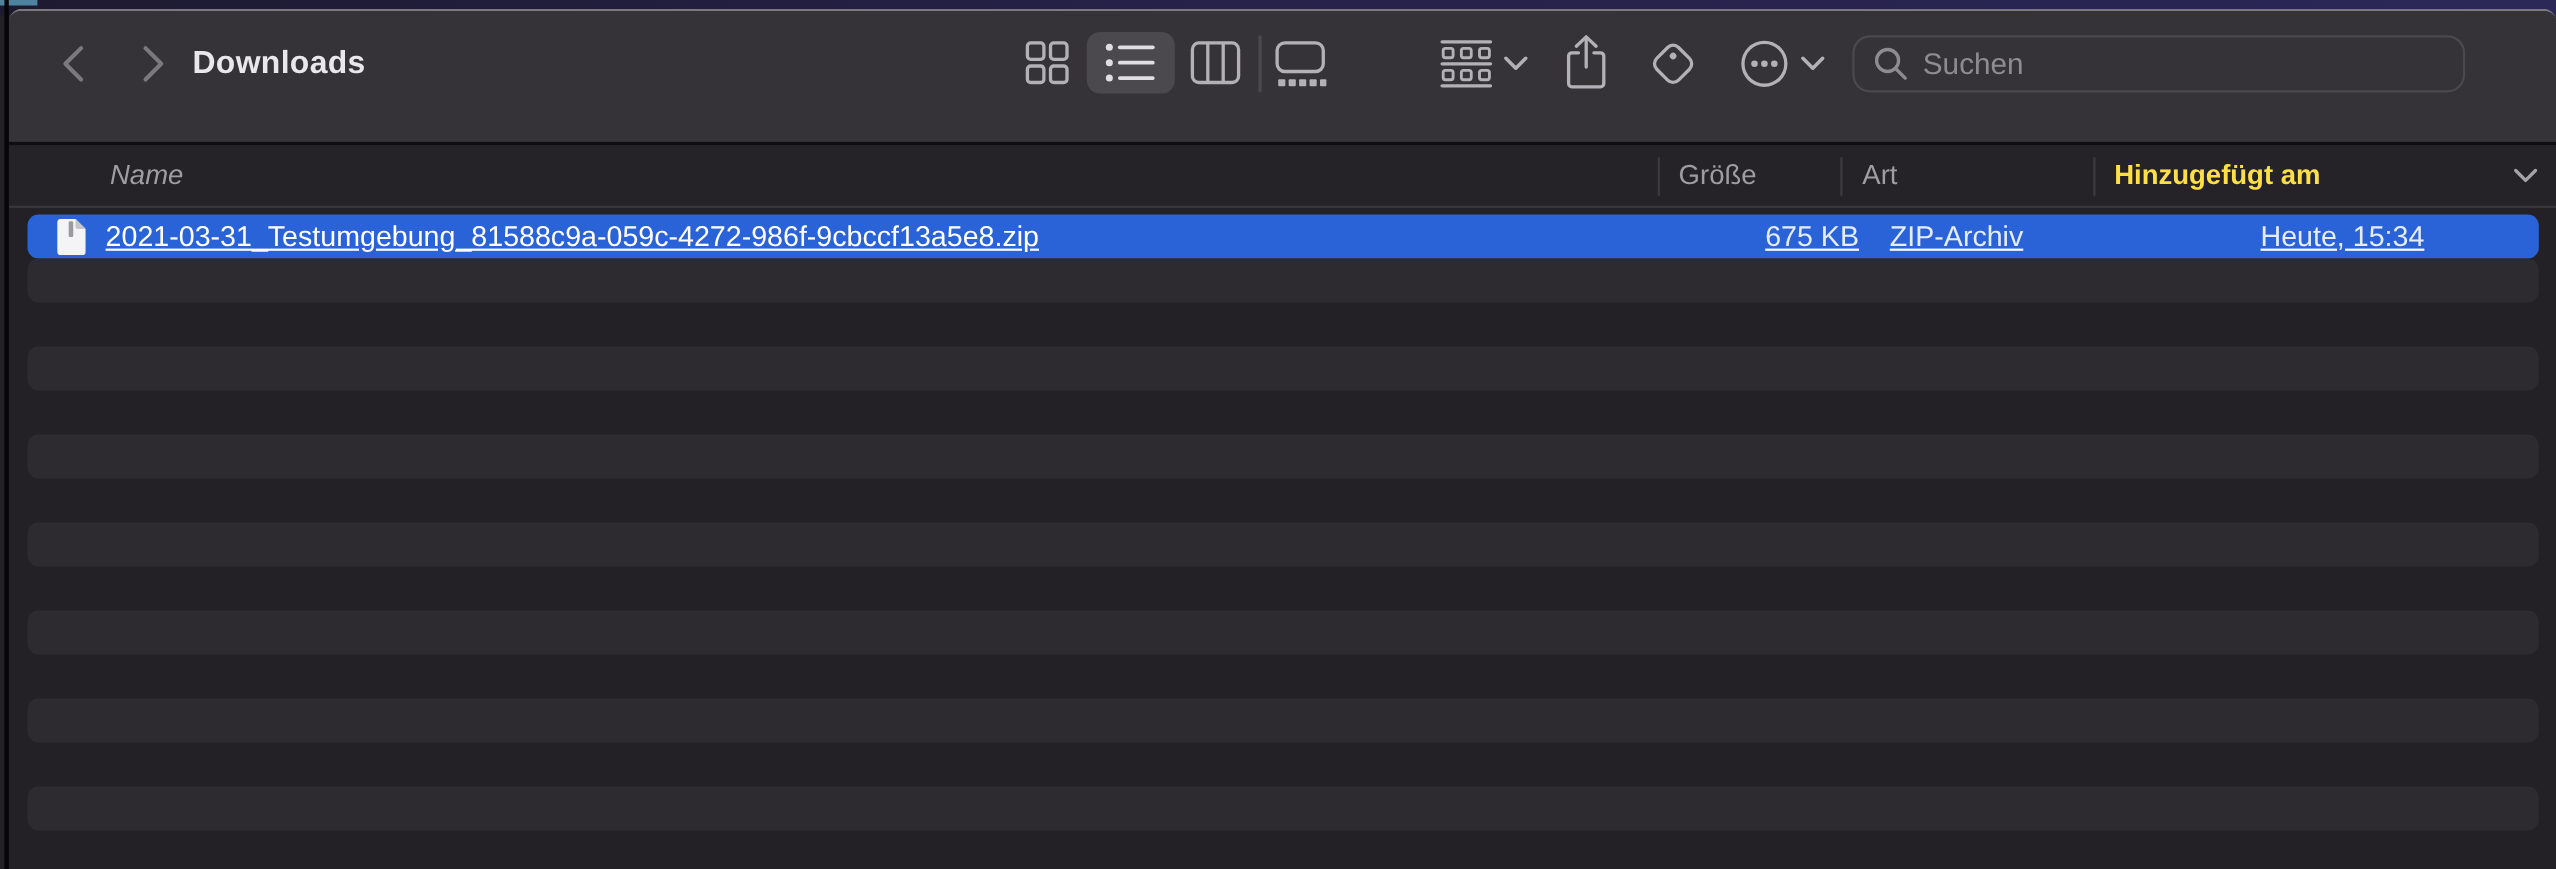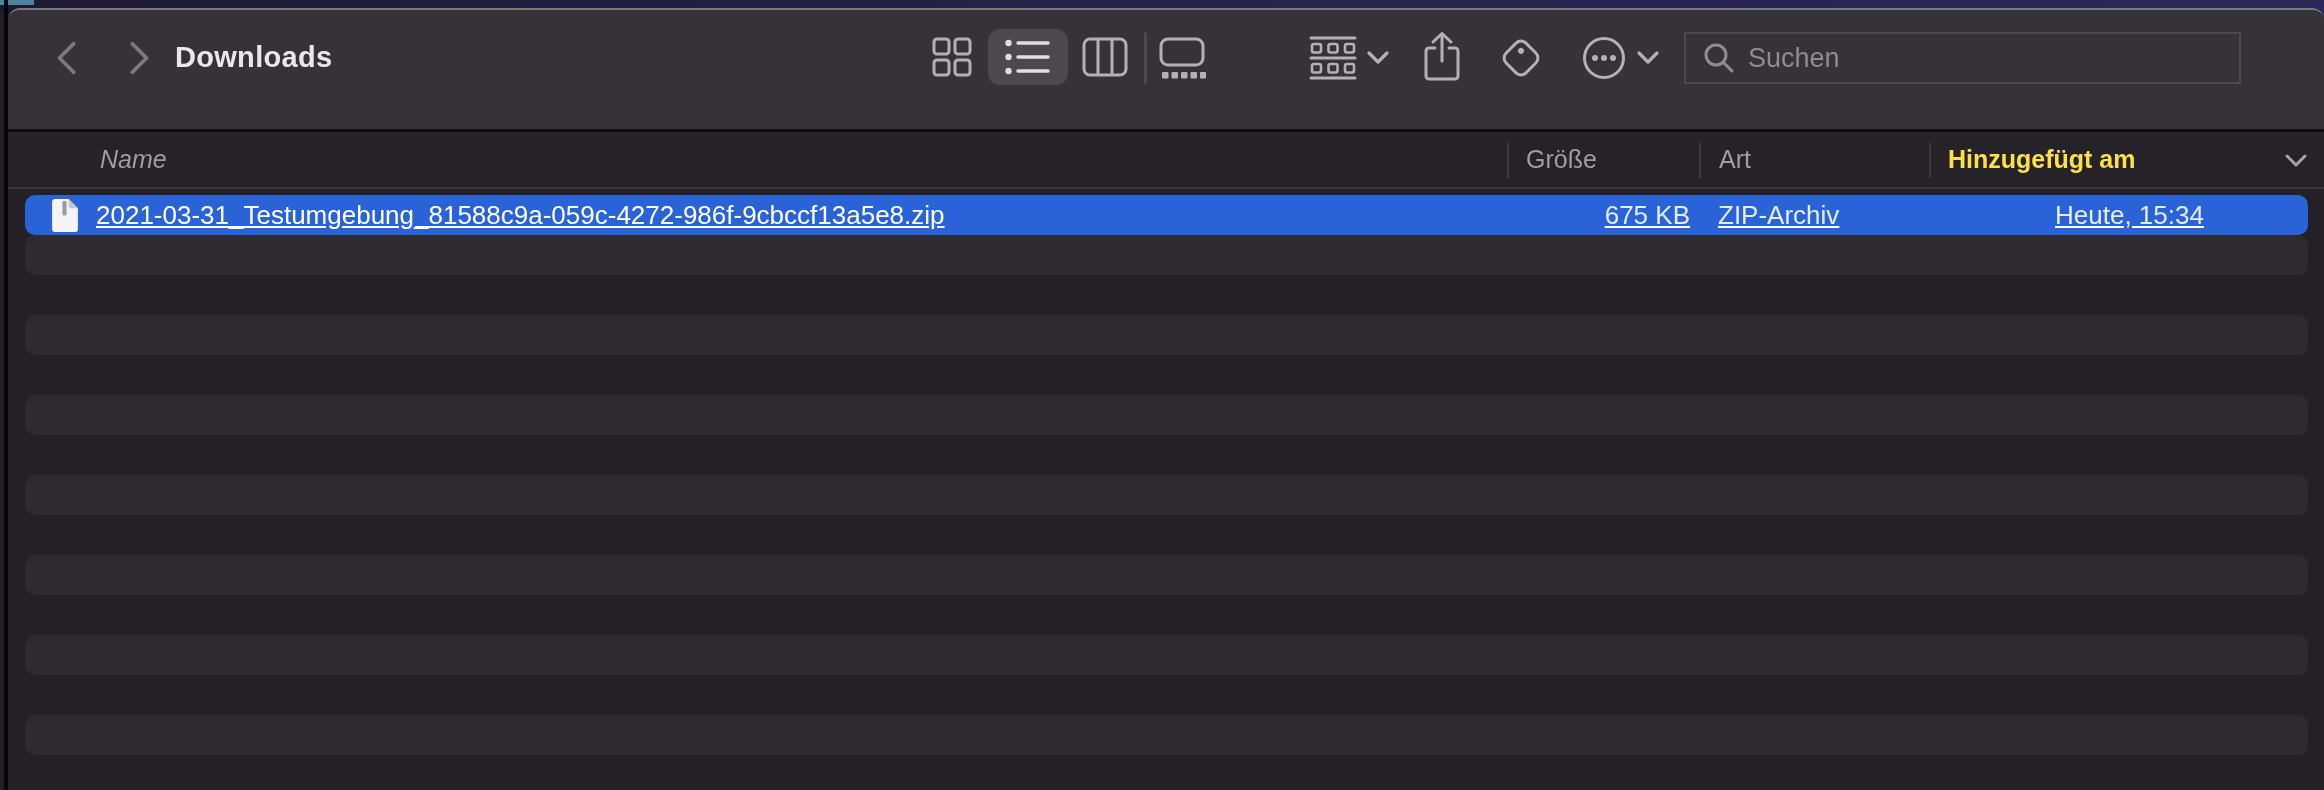--- a/index.html
+++ b/index.html
@@ -22,33 +22,33 @@
   .toolbar svg { display:block; }
   .tb-item { position:absolute; color:#b3b1b7; }
   .nav-chevron { top:28px; color:#7b7980; }
   .win-title { position:absolute; left:167px; top:0; height:95px; display:flex; align-items:center;
     color:#e9e7ec; font-size:29px; font-weight:700; letter-spacing:.3px; }
   .view-btn-active { position:absolute; left:980px; top:19px; width:80px; height:56px;
     background:#4b484e; border-radius:12px; display:flex; align-items:center; justify-content:center;
     color:#e0dee3; }
   .tb-sep { position:absolute; left:1136px; top:22px; width:3px; height:52px; background:#4b484e; border-radius:2px; }
   .search-field { position:absolute; left:1676px; top:22px; width:557px; height:52px;
-    border:2px solid #4b4850; border-radius:1px; display:flex; align-items:center;
+    border:2px solid #4b4850; border-radius:16px; display:flex; align-items:center;
     padding:0 16px; color:#8e8c93; background:transparent; }
   .search-field input { flex:1; background:transparent; border:none; outline:none;
     font-size:27px; color:#d8d6dc; margin-left:12px; font-family:inherit; }
   .search-field input::placeholder { color:#8e8c93; opacity:1; }
 
   
   .list-header { display:flex; height:57px; background:#252228; border-bottom:2px solid #39363c;
     color:#9f9da3; font-size:25px; align-items:center; position:relative; }
   .hcell { height:100%; display:flex; align-items:center; position:relative; }
   .hcell.sep::before { content:""; position:absolute; left:0; top:11px; width:2px; height:35px; background:#3d3b41; }
   .h-name { width:1499px; padding-left:92px;font-style:italic; }
-  .h-size { width:192px; padding-left:19px; }
+  .h-size { width:166px; padding-left:19px; }
   .h-kind { width:230px; padding-left:20px; }
   .h-added { flex:1; padding-left:19px; color:#fde047; font-weight:700; }
   .sort-chevron { position:absolute; right:14px; top:16px; color:#a5a3a9; }
 
   
   .rows { padding-top:6px; }
   .row { height:40px; margin:0 16px 0 17px; border-radius:10px; display:flex; align-items:center;
     font-size:26px; }
   .row.light { background:#2e2b30; }
   .row.dark  { background:transparent; }

